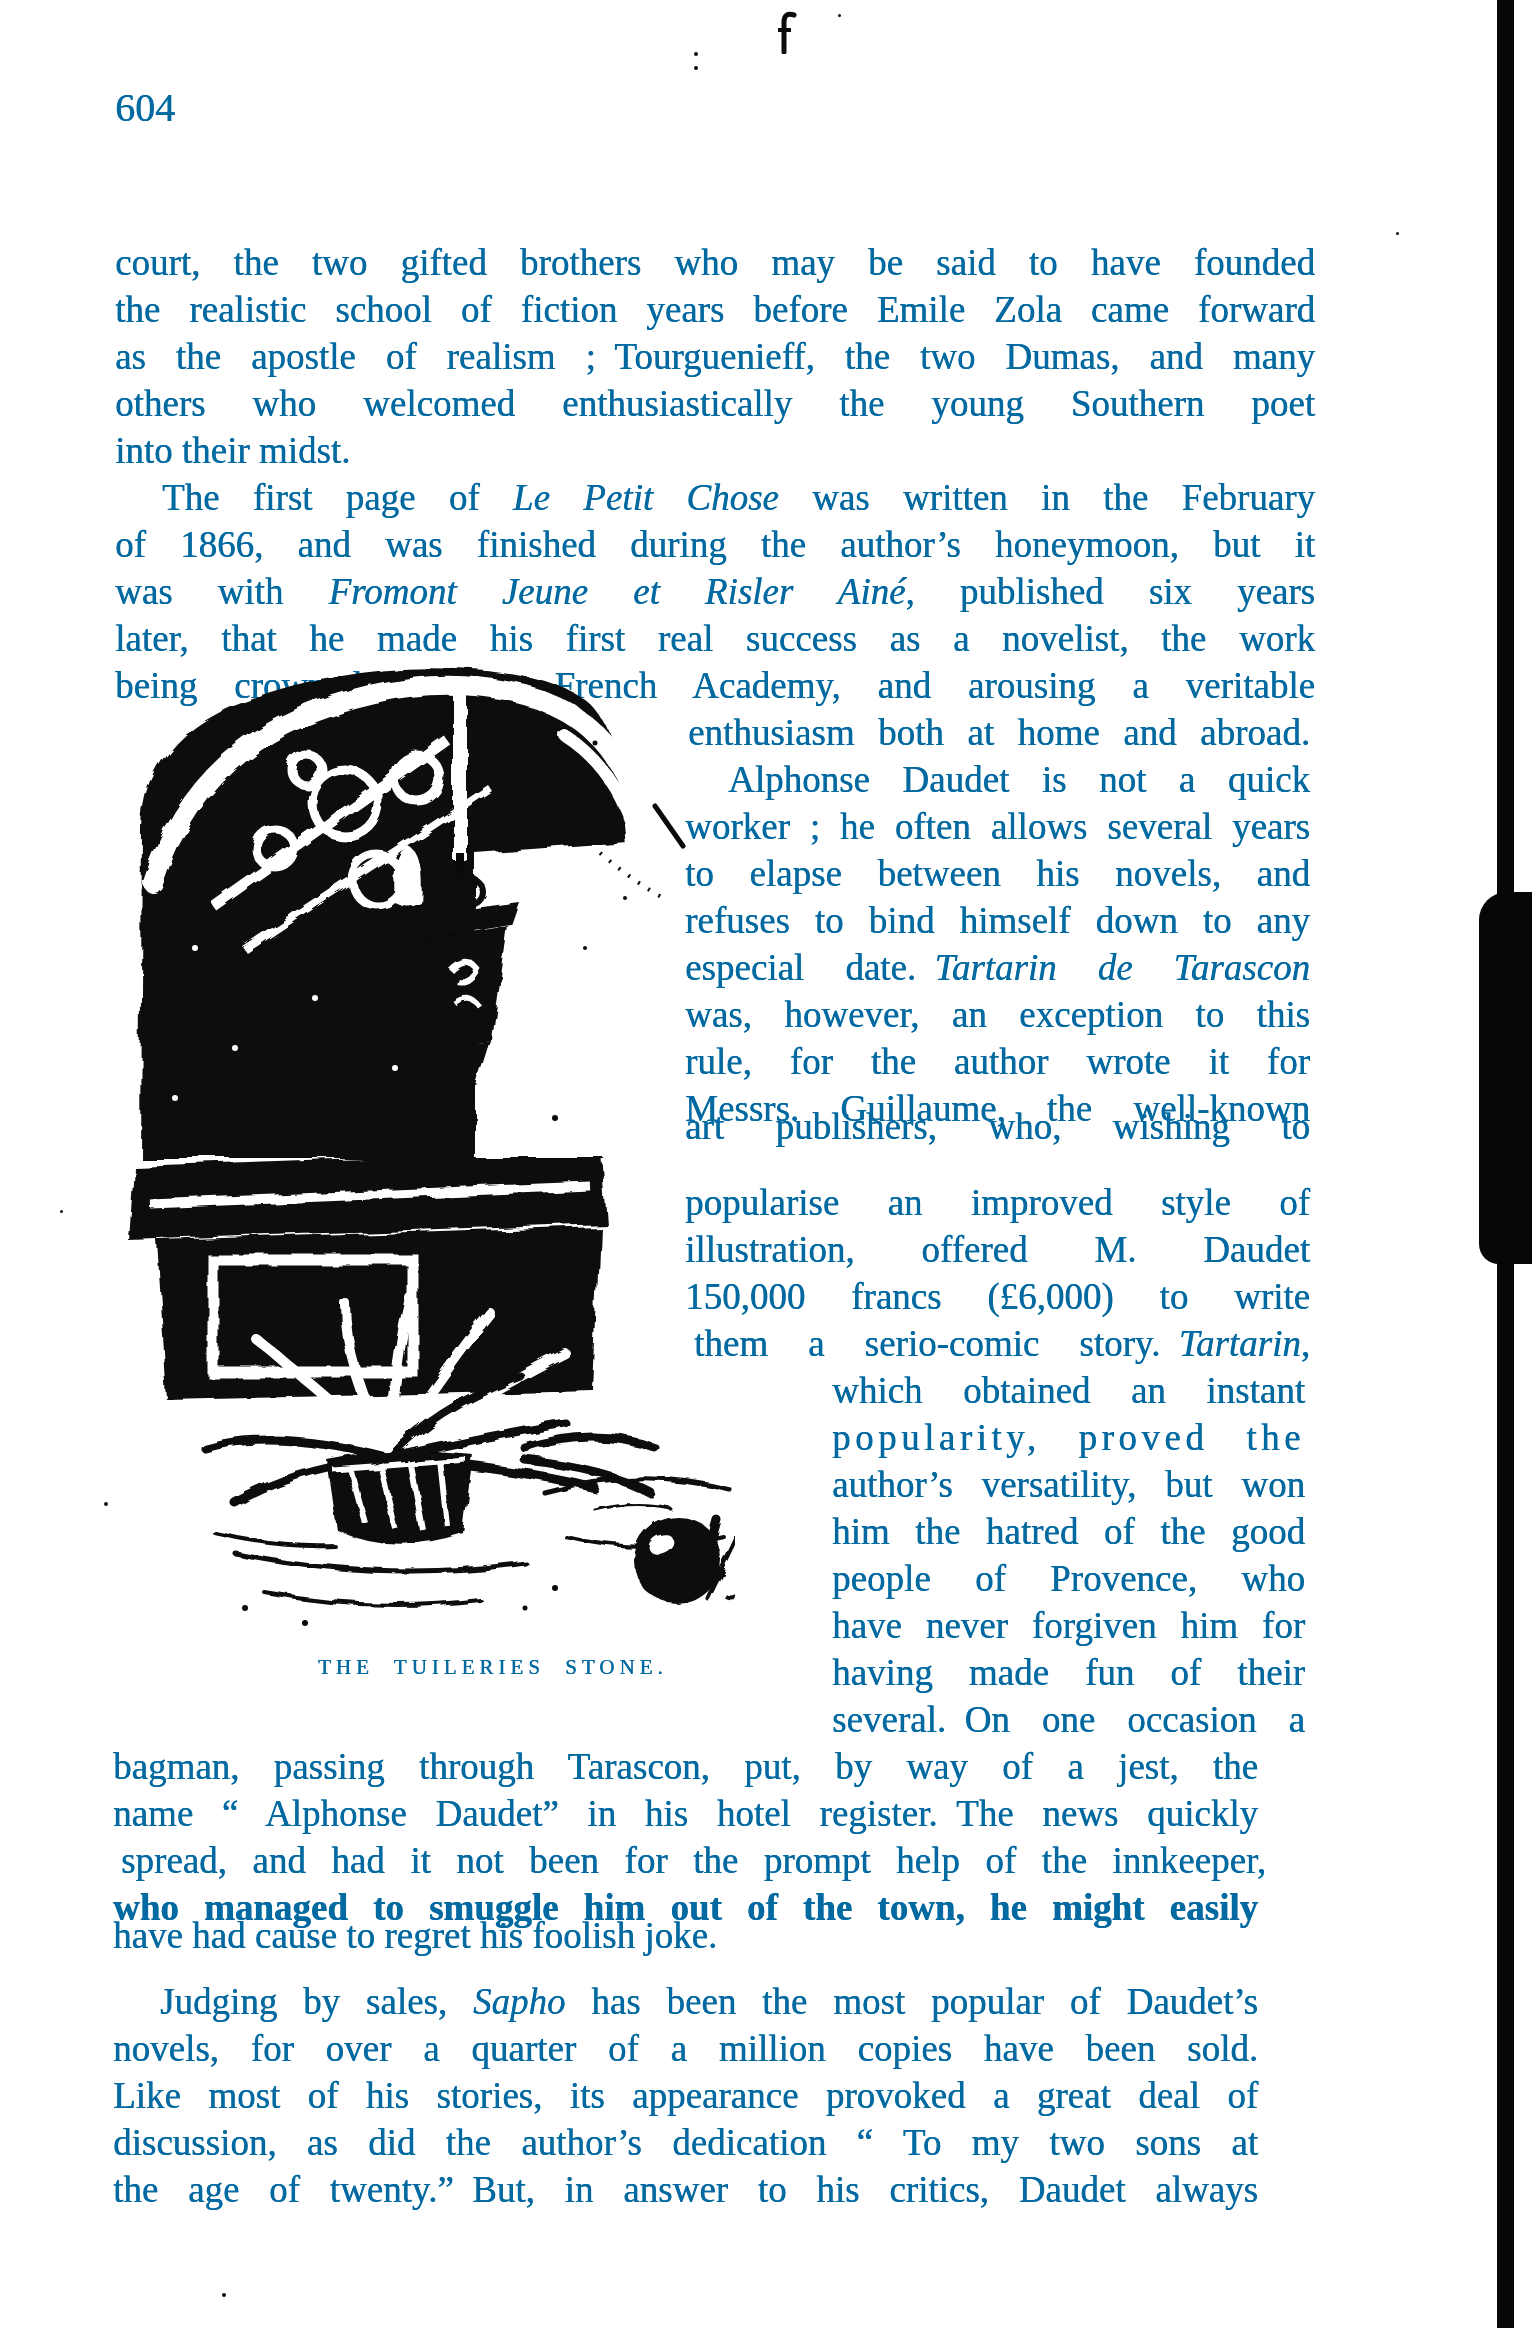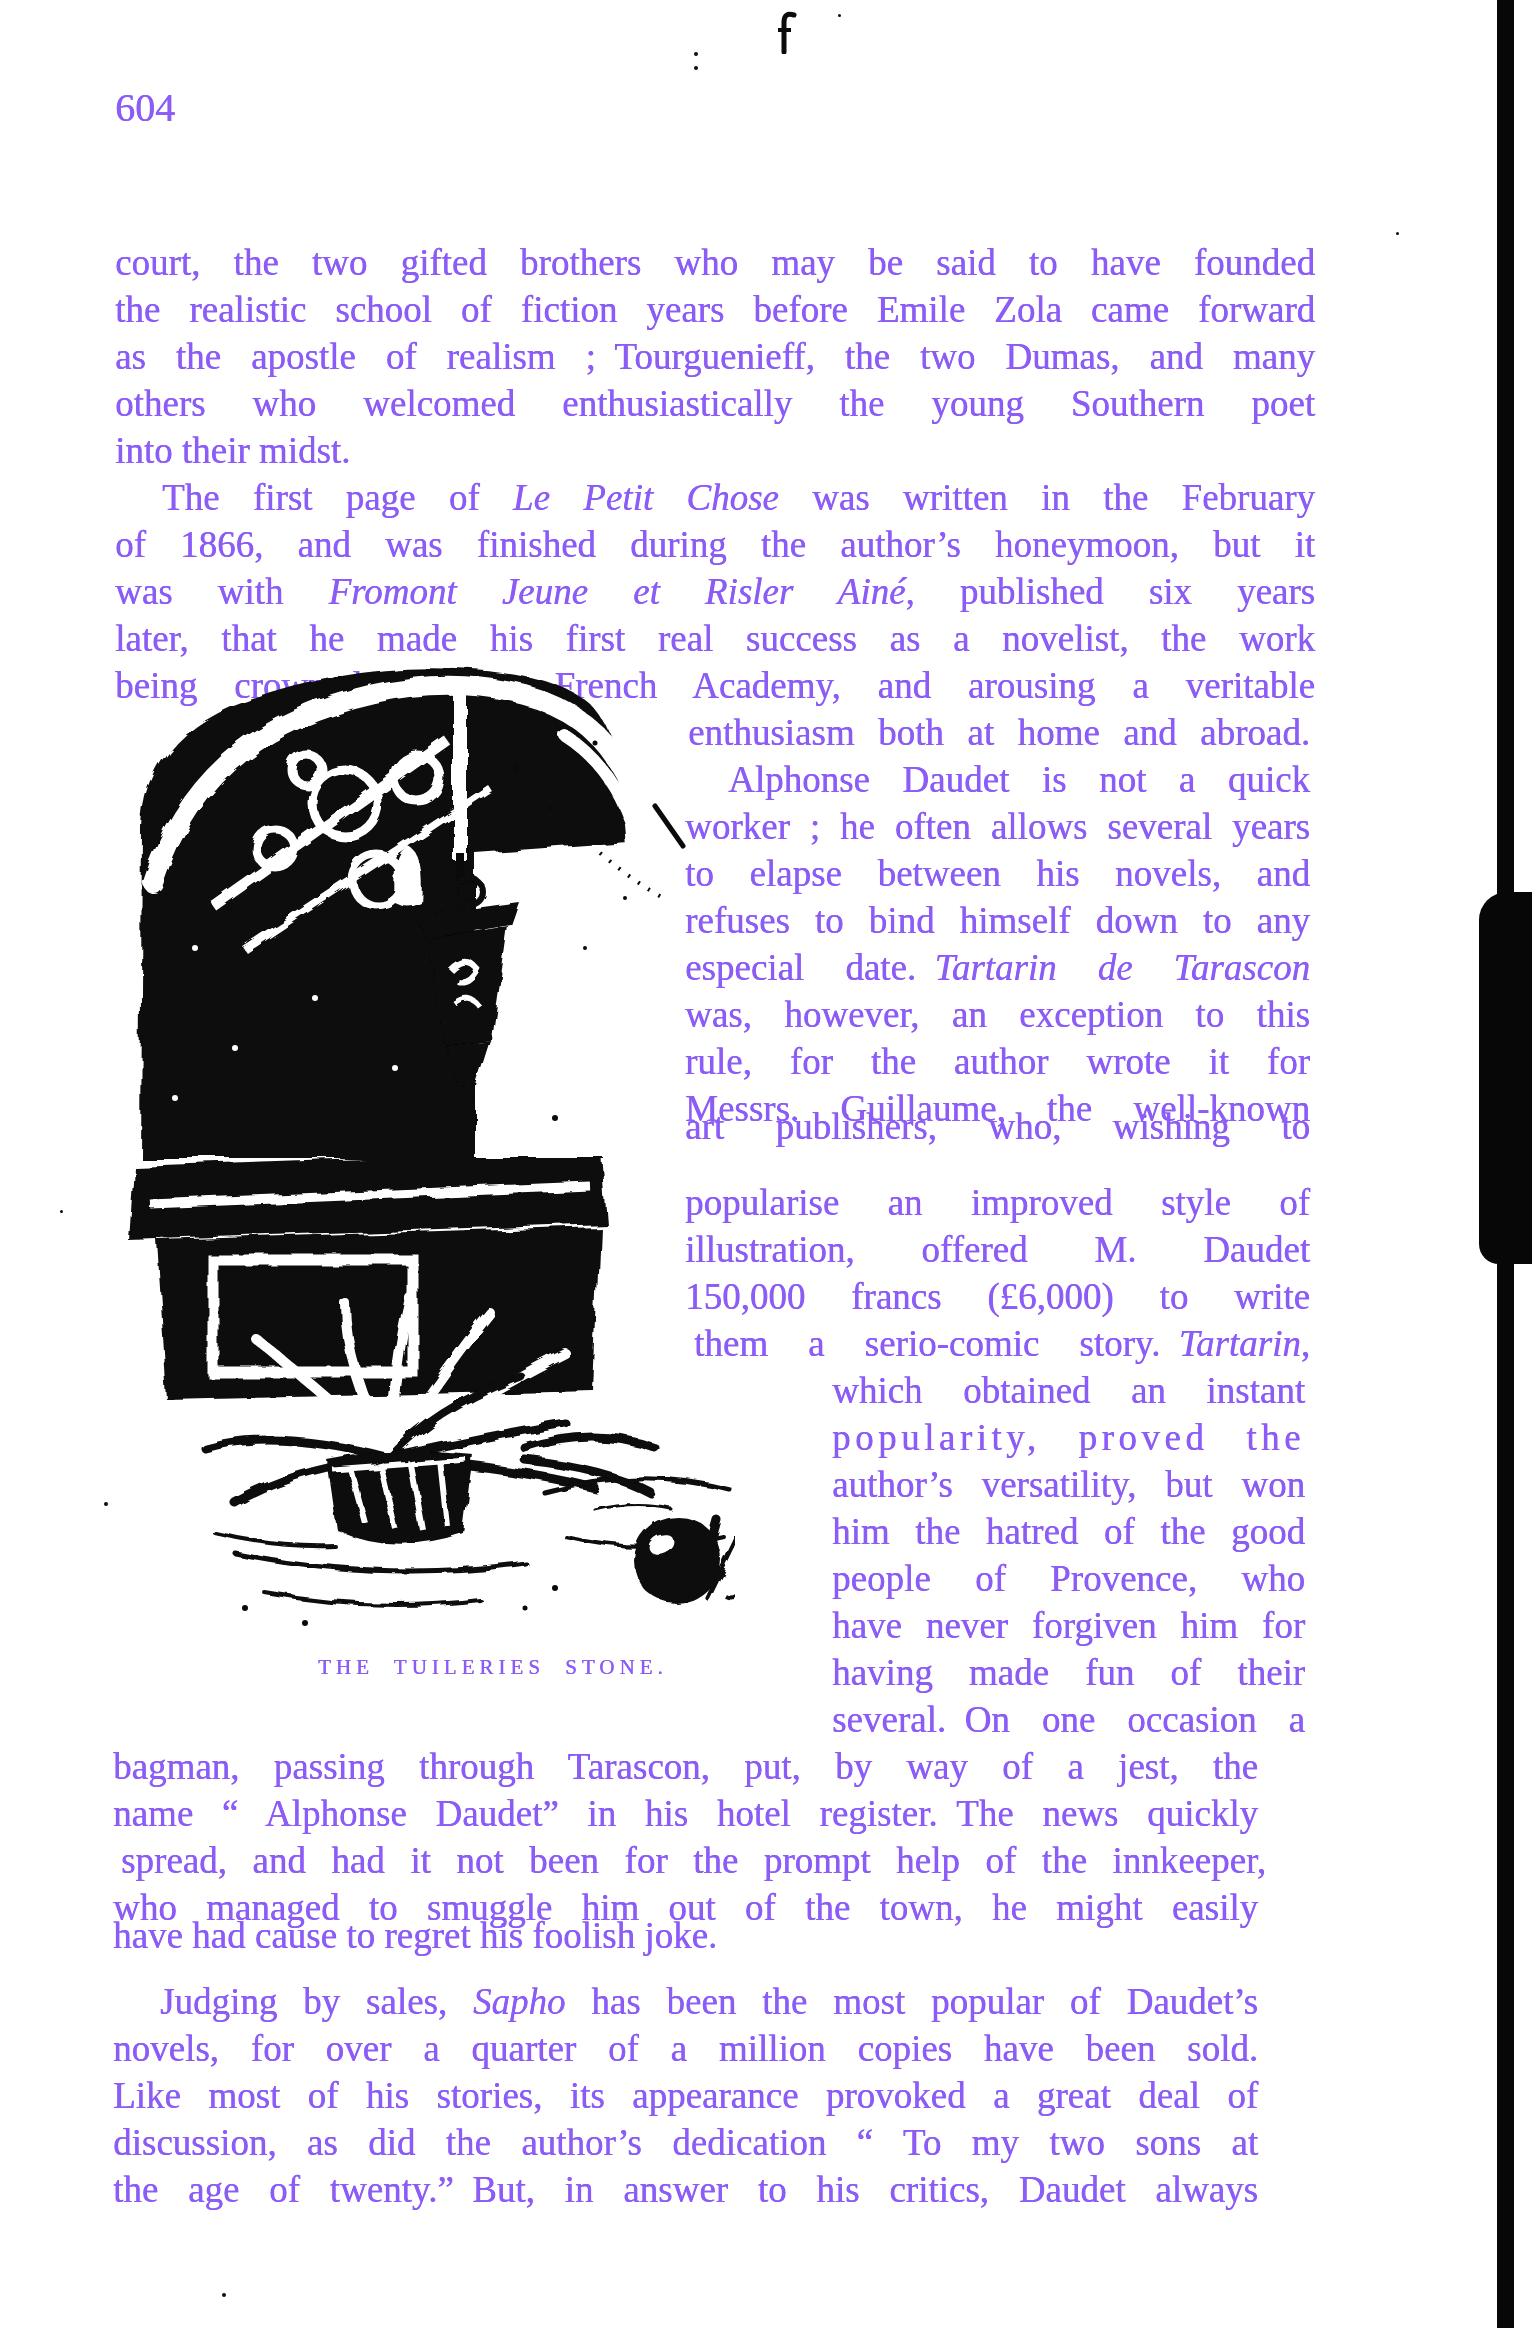--- a/index.html
+++ b/index.html
@@ -2,21 +2,21 @@
 <html><head>
 <meta charset="utf-8">
 <style>
   html,body{margin:0;padding:0;background:#e8e8e8;}
   #page{
     position:relative;
     width:1532px;height:2328px;
     background:#ffffff;
     overflow:hidden;
     font-family:"Liberation Serif","DejaVu Serif",serif;
-    color:#8b5cf6;
+    color:#0369a1;
   }
   
   .page-number{
     position:absolute;left:115px;top:86px;
     font-size:40px;line-height:44px;
     text-shadow:0.4px 0.3px 0 currentColor;
   }
   .journal-title{
     position:absolute;left:360px;top:82px;width:560px;
     text-align:center;
@@ -90,21 +90,21 @@
       <div class="line j ls" style="left: 832px; top: 1414px; width: 473px;"><span>popularity, proved the</span></div>
       <div class="line j" style="left: 832px; top: 1461px; width: 473px;"><span>author’s versatility, but won</span></div>
       <div class="line j" style="left: 832px; top: 1508px; width: 473px;"><span>him the hatred of the good</span></div>
       <div class="line j" style="left: 832px; top: 1555px; width: 473px;"><span>people of Provence, who</span></div>
       <div class="line j" style="left: 832px; top: 1602px; width: 473px;"><span>have never forgiven him for</span></div>
       <div class="line j" style="left: 832px; top: 1649px; width: 473px;"><span>having made fun of their</span></div>
       <div class="line j" style="left: 832px; top: 1696px; width: 473px;"><span>several. On one occasion a</span></div>
       <div class="line j" style="left: 113px; top: 1743px; width: 1145px;"><span>bagman, passing through Tarascon, put, by way of a jest, the</span></div>
       <div class="line j" style="left: 113px; top: 1790px; width: 1145px;"><span>name “ Alphonse Daudet” in his hotel register. The news quickly</span></div>
       <div class="line j" style="left: 121px; top: 1837px; width: 1145px;"><span>spread, and had it not been for the prompt help of the innkeeper,</span></div>
-      <div class="line j" style="left: 113px; top: 1884px; width: 1145px;"><span>who managed to smuggle him out of the town, he might easily</span></div>
+      <div class="line j" style="left: 113px; top: 1884px; width: 1145px; font-weight: bold;"><span>who managed to smuggle him out of the town, he might easily</span></div>
       <div class="line" style="left: 113px; top: 1912px; width: 1145px;"><span>have had cause to regret his foolish joke.</span></div>
       <div class="line j" style="left: 160px; top: 1978px; width: 1098px;"><span>Judging by sales, </span><i>Sapho</i><span> has been the most popular of Daudet’s</span></div>
       <div class="line j" style="left: 113px; top: 2025px; width: 1145px;"><span>novels, for over a quarter of a million copies have been sold.</span></div>
       <div class="line j" style="left: 113px; top: 2072px; width: 1145px;"><span>Like most of his stories, its appearance provoked a great deal of</span></div>
       <div class="line j" style="left: 113px; top: 2119px; width: 1145px;"><span>discussion, as did the author’s dedication “ To my two sons at</span></div>
       <div class="line j" style="left: 113px; top: 2166px; width: 1145px;"><span>the age of twenty.” But, in answer to his critics, Daudet always</span></div>
     </div>
 
   <svg class="illus" viewBox="0 0 640 1005" xmlns="http://www.w3.org/2000/svg">
     <defs>

